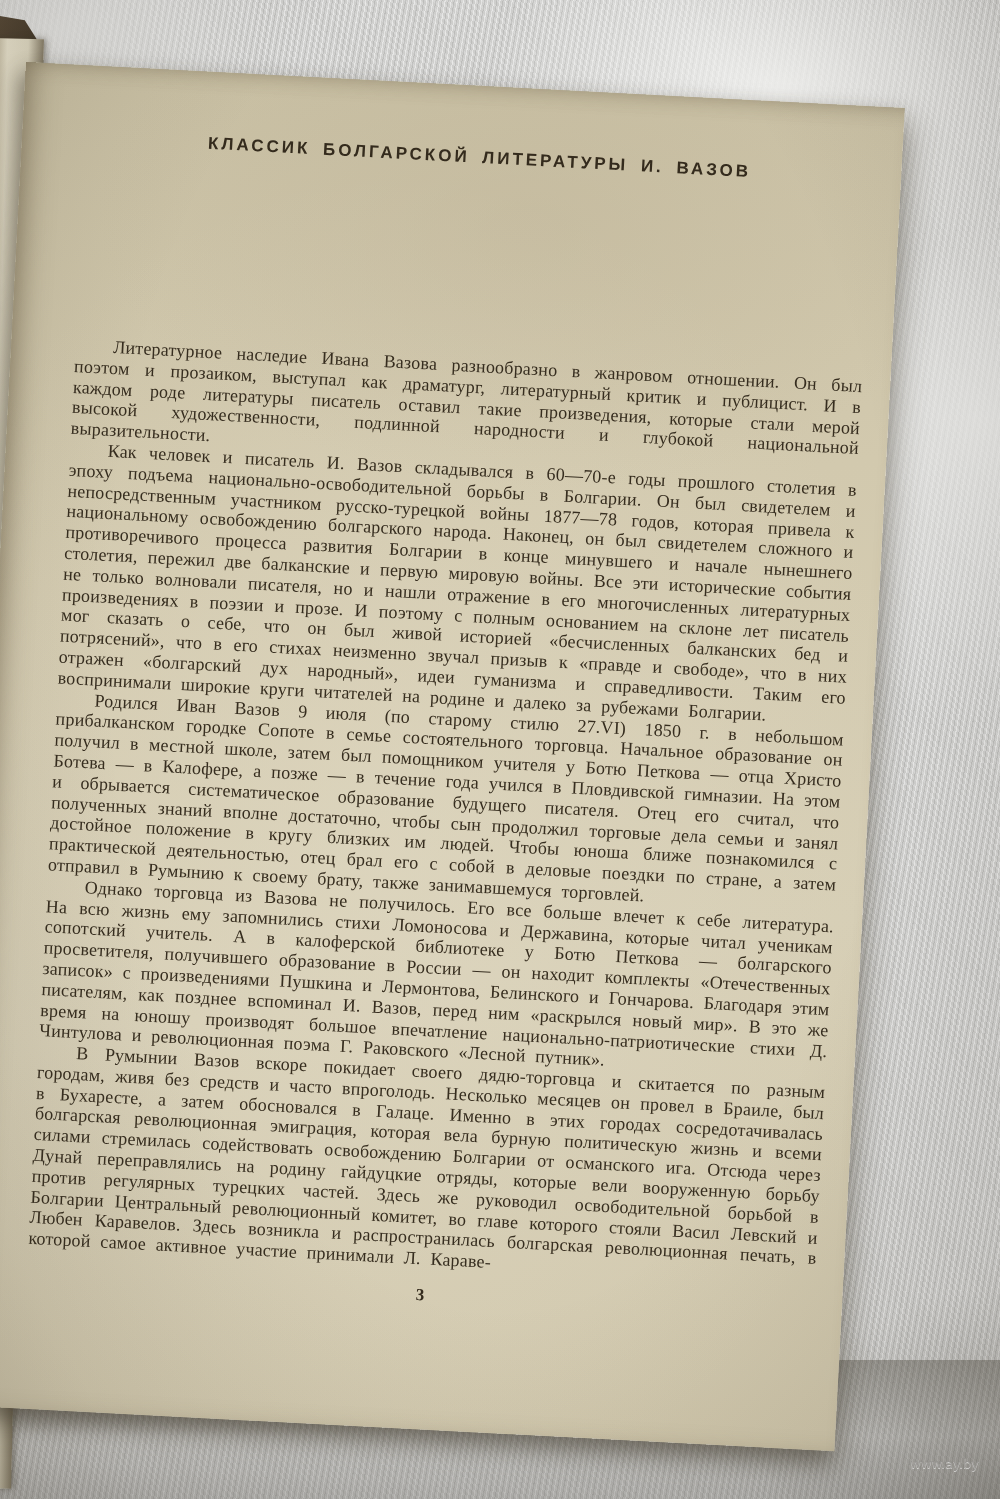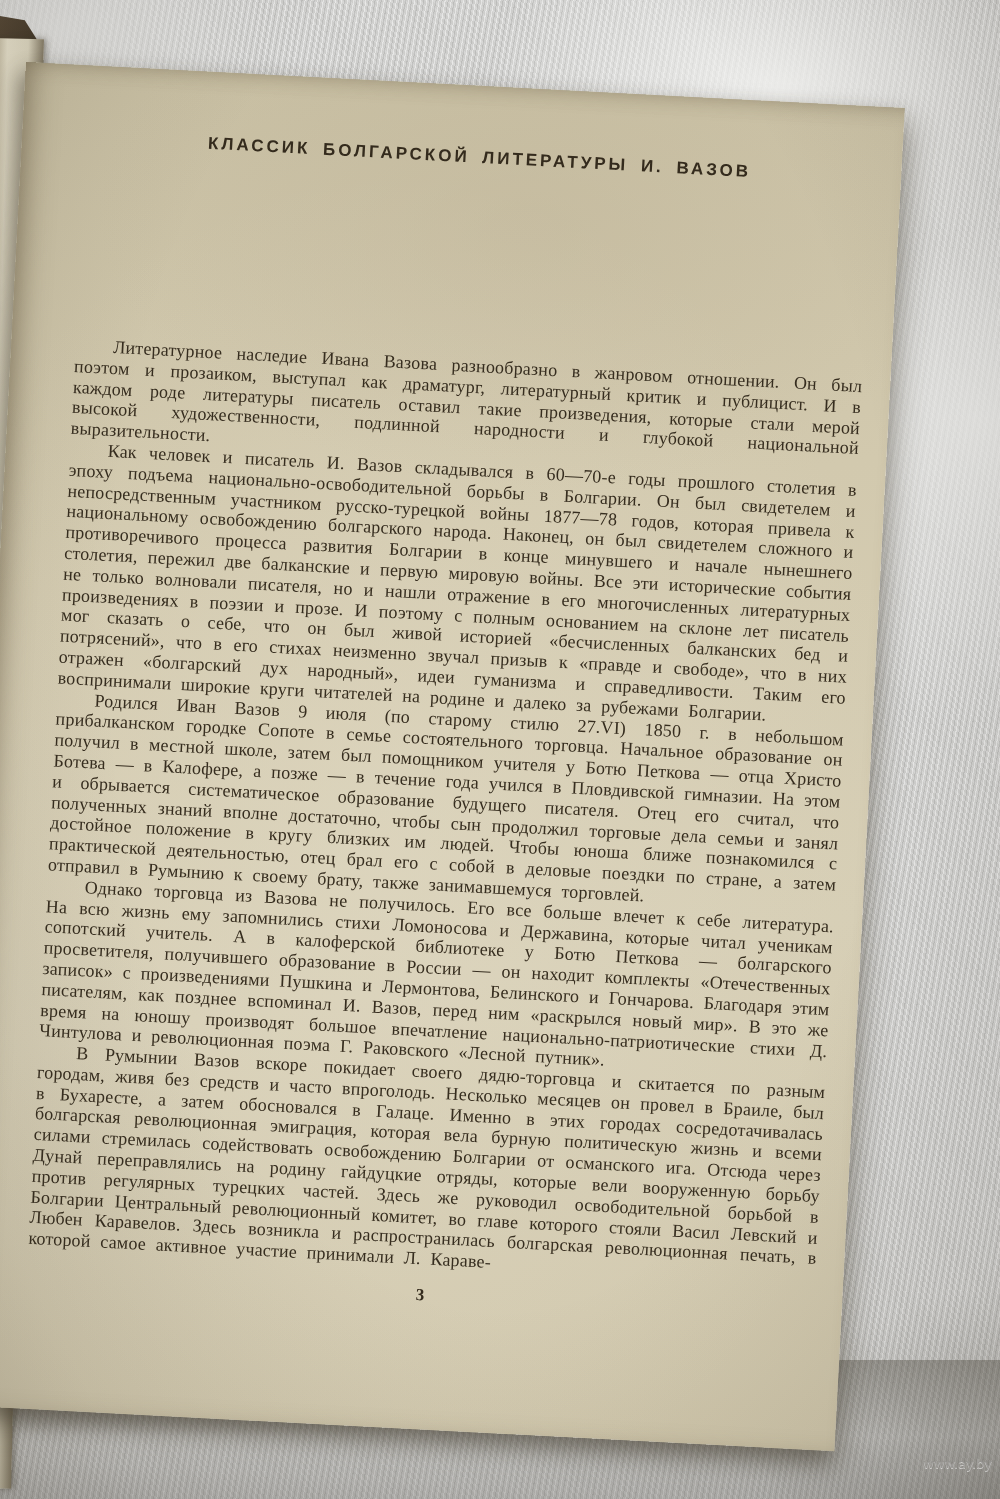--- a/index.html
+++ b/index.html
@@ -90,21 +90,21 @@
     font-weight: bold;
     color: #342b1d;
   }
   
   .vignette {
     position: absolute; inset: 0; z-index: 4; pointer-events: none;
     background: radial-gradient(ellipse at 50% 42%,
       rgba(0,0,0,0) 55%, rgba(50,42,28,0.10) 85%, rgba(50,42,28,0.20) 100%);
   }
   .watermark {
-    position: absolute; right: 8px; bottom: 28px; z-index: 5;
+    position: absolute; right: 21px; bottom: 28px; z-index: 5;
     font-family: "DejaVu Sans", sans-serif;
     font-size: 13px;
     color: rgba(150,148,144,0.95);
     text-shadow: 0 1px 0 rgba(255,255,255,0.55);
   }
 </style>
 </head>
 <body>
 
 <div class="photo">

